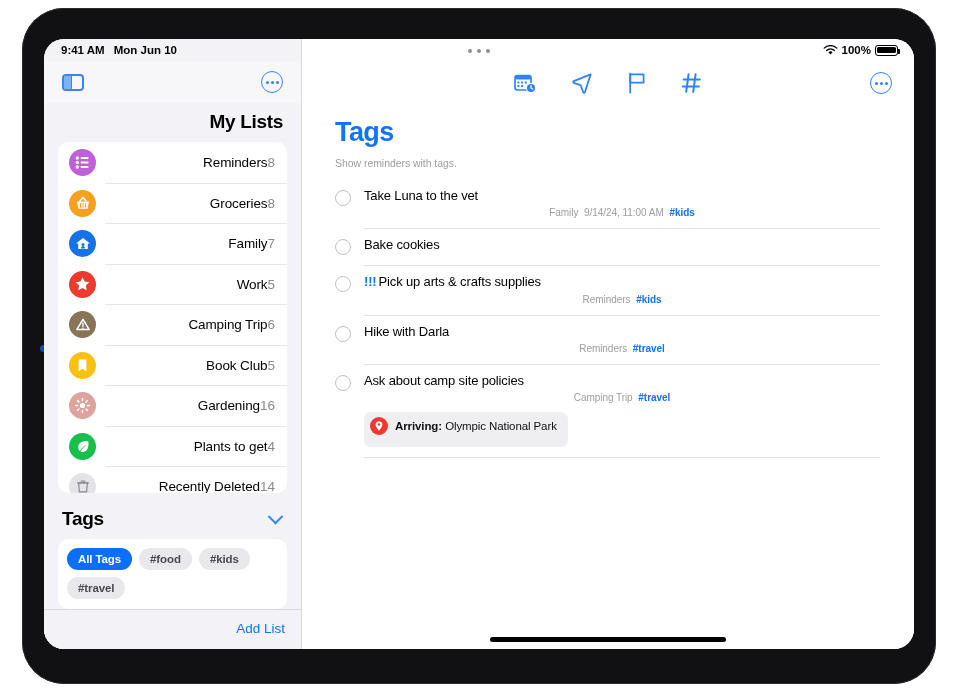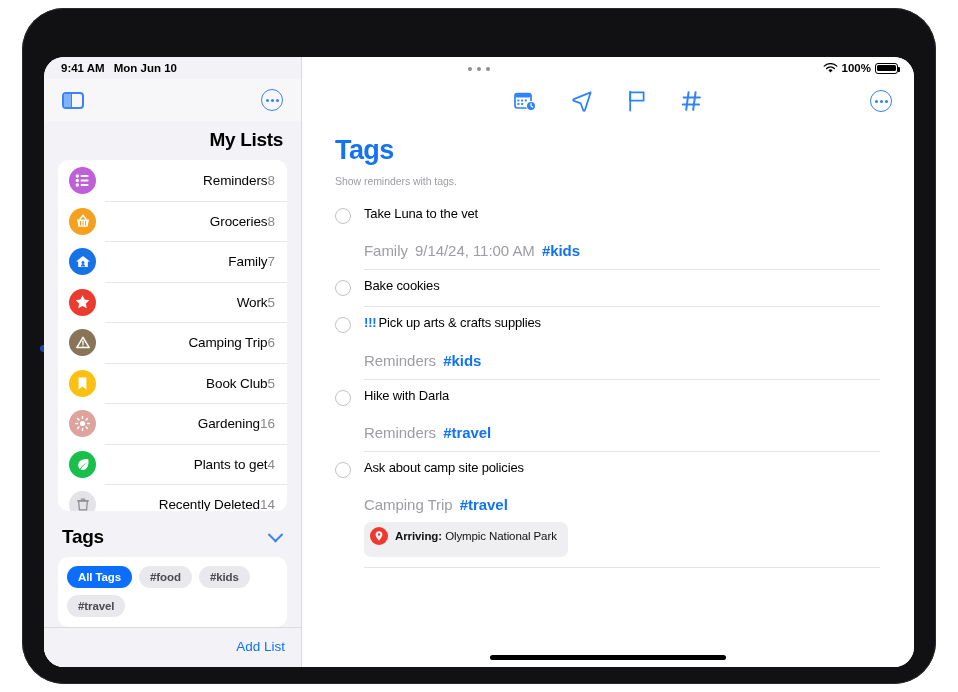--- a/index.html
+++ b/index.html
@@ -20,21 +20,21 @@
     top: 8px;
     width: 914px;
     height: 676px;
     background: #111113;
     border-radius: 42px;
     box-shadow: 0 0 0 1px #2a2a2c inset;
   }
   .screen {
     position: absolute;
     left: 22px;
-    top: 49px;
+    top: 31px;
     width: 870px;
     height: 610px;
     background: #ffffff;
     border-radius: 20px;
     overflow: hidden;
     display: flex;
   }
 
   .bezel-dot {
     position: absolute;
@@ -344,24 +344,25 @@
     color: #000;
     letter-spacing: -.15px;
     line-height: 1.25;
   }
   .rem-prio {
     color: #1173f5;
     font-weight: bold;
     margin-right: 2px;
   }
   .rem-meta {
-    font-size: 15px;
+    font-size: 10px;
     color: #9d9da2;
-    margin-top: 20px;
+    margin-top: 3px;
     letter-spacing: -.05px;
+    text-align: center;
   }
   .rem-meta .tag {
     color: #1173f5;
     font-weight: bold;
     margin-left: 3px;
   }
   .rem-meta .dt { margin-left: 3px; }
 
   .loc-badge {
     display: inline-flex;

